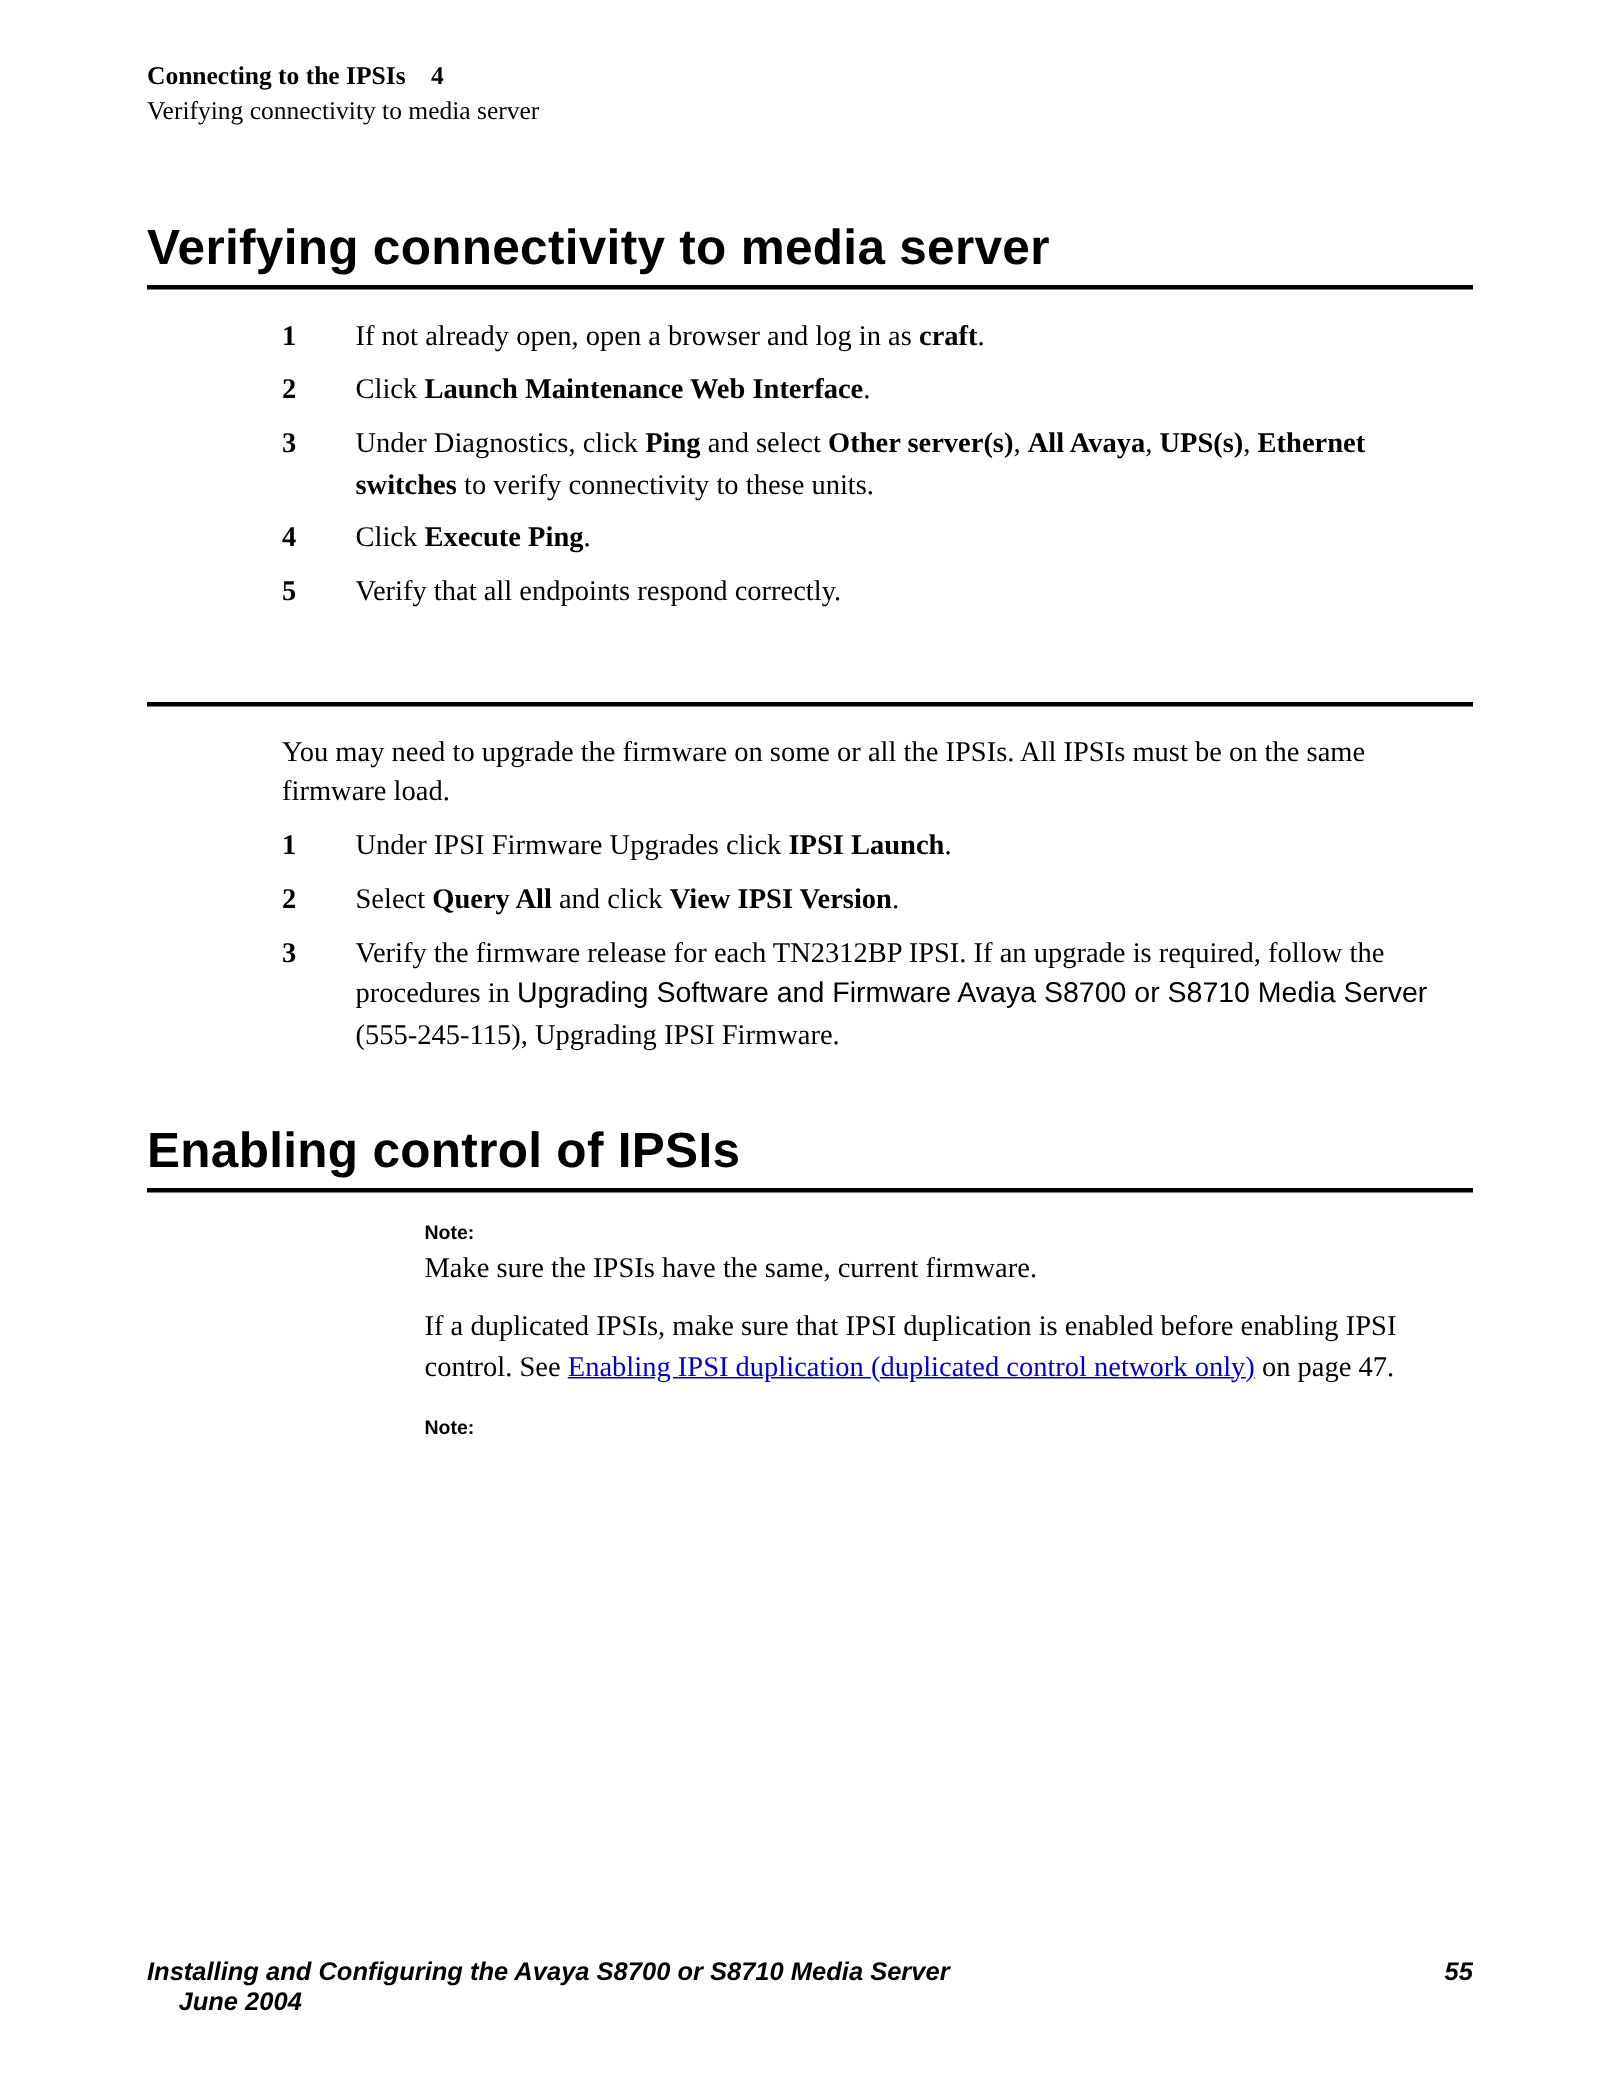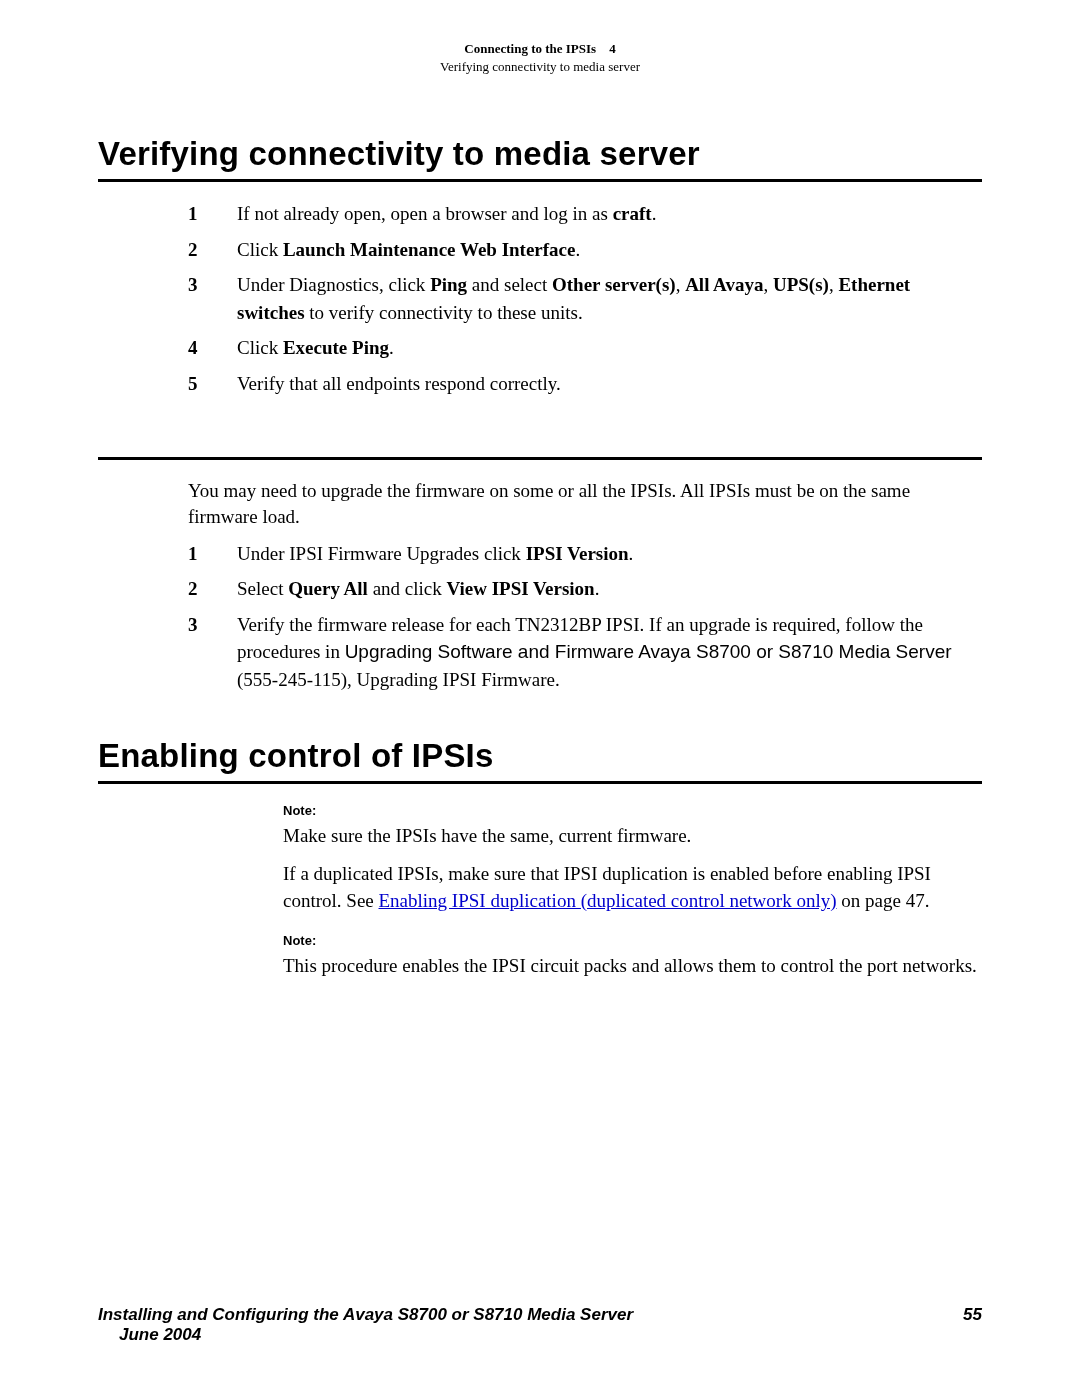--- a/index.html
+++ b/index.html
@@ -10,22 +10,22 @@
     width: 1080px;
     height: 1397px;
     position: relative;
     box-sizing: border-box;
   }
   .page {
     padding: 40px 98px 0 98px;
     box-sizing: border-box;
   }
   .header {
-    text-align: center;
-    font-size: 13px;
+    text-align: left;
+    font-size: 17px;
     line-height: 1.35;
     margin-bottom: 60px;
   }
   .header .chap {
     font-weight: bold;
   }
   h1.section {
     font-family: Arial, Helvetica, sans-serif;
     font-weight: bold;
     font-size: 33px;
@@ -149,21 +149,21 @@
   <div class="gap-lg"></div>
 
   <hr class="rule">
 
   <p class="intro">You may need to upgrade the firmware on some or all the IPSIs. All IPSIs must be on the same firmware load.</p>
 
   <div class="steps">
     <div class="step">
       <div class="num">1</div>
       <div class="body">
-        <span>Under IPSI Firmware Upgrades click </span><span class="b">IPSI Version</span><span>.</span>
+        <span>Under IPSI Firmware Upgrades click </span><span class="b">IPSI Launch</span><span>.</span>
       </div>
     </div>
     <div class="step">
       <div class="num">2</div>
       <div class="body">
         <span>Select </span><span class="b">Query All</span><span> and click </span><span class="b">View IPSI Version</span><span>.</span>
       </div>
     </div>
     <div class="step">
       <div class="num">3</div>
@@ -179,21 +179,20 @@
   <hr class="rule">
 
   <div class="notegroup">
     <div class="note-label">Note:</div>
     <p class="note-body">Make sure the IPSIs have the same, current firmware.</p>
     <p class="note-body">
       <span>If a duplicated IPSIs, make sure that IPSI duplication is enabled before enabling IPSI control. See </span><a class="link" href="#">Enabling IPSI duplication (duplicated control network only)</a><span> on page 47.</span>
     </p>
 
     <div class="note-label">Note:</div>
-    <p class="note-body">This procedure enables the IPSI circuit packs and allows them to control the port networks.</p>
   </div>
 
 </div>
 
 <div class="footer">
   <div>
     <span>Installing and Configuring the Avaya S8700 or S8710 Media Server</span>
     <span class="date">June 2004</span>
   </div>
   <div>55</div>

